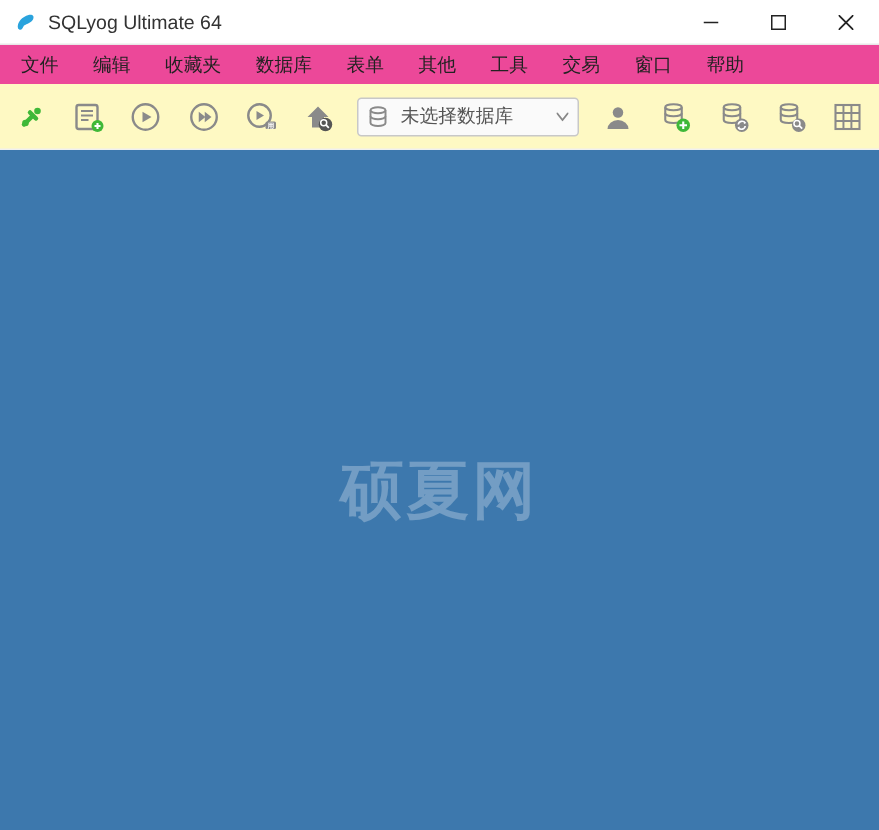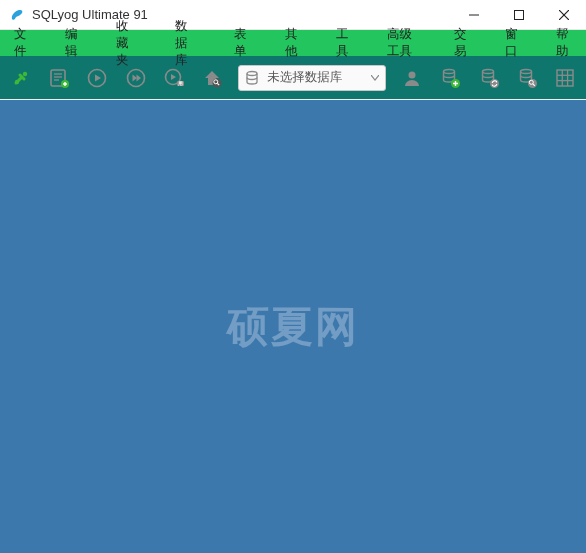--- a/index.html
+++ b/index.html
@@ -4,24 +4,24 @@
 <style>
 * { margin: 0; padding: 0; box-sizing: border-box; font-family: "Microsoft YaHei", "SimSun", sans-serif; }
 html, body { width: 586px; height: 553px; overflow: hidden; background: #fff; }
 
 .titlebar { height: 30px; display: flex; align-items: center; background: #fff; border-bottom: 1px solid #e8e8e8; }
 .titlebar .app-icon { width: 18px; height: 18px; margin: 0 6px 0 8px; display: flex; align-items: center; justify-content: center; }
 .titlebar .title { font-size: 13px; color: #333; flex: 1; }
 .win-controls { display: flex; }
 .win-btn { width: 45px; height: 30px; display: flex; align-items: center; justify-content: center; color: #222; cursor: pointer; }
 
-.menubar { height: 26px; display: flex; align-items: center; background: #22c55e; padding: 0 4px; gap: 15px; }
+.menubar { height: 26px; display: flex; align-items: center; background: #ec4899; padding: 0 4px; gap: 3px; }
 .menubar .menu-item { font-size: 12.5px; color: #222; padding: 3px 10px; cursor: pointer; }
 
-.toolbar { height: 44px; display: flex; align-items: center; background: #0f766e; padding: 0 8px; gap: 13px; border-bottom: 1px solid #f0f0f0; }
+.toolbar { height: 44px; display: flex; align-items: center; background: #fef9c3; padding: 0 8px; gap: 13px; border-bottom: 1px solid #f0f0f0; }
 .tool-btn { width: 26px; height: 26px; display: flex; align-items: center; justify-content: center; cursor: pointer; border-radius: 2px; }
 
 .db-select { display: flex; align-items: center; height: 26px; border: 1px solid #c8c8c8; border-radius: 3px; background: #fafafa; cursor: pointer; }
 .db-select .db-icon { width: 26px; display: flex; align-items: center; justify-content: center; }
 .db-select .db-text { font-size: 12.5px; color: #555; padding: 0 4px 0 2px; min-width: 100px; }
 .db-select .db-caret { padding: 0 6px; color: #888; }
 
 .canvas { position: relative; width: 100%; height: calc(553px - 30px - 26px - 44px); background: #3d78ad; overflow: hidden; }
 .watermark { position: absolute; top: 50%; left: 50%; transform: translate(-50%, -50%); text-align: right; pointer-events: none; user-select: none; }
 .watermark .big { font-size: 42px; font-weight: 700; color: rgba(255,255,255,0.28); letter-spacing: 2px; }
@@ -31,21 +31,21 @@
 </style>
 </head>
 <body>
 
 <div class="titlebar">
   <span class="app-icon">
     <svg width="16" height="16" viewBox="0 0 16 16">
         <path d="M3 12 C 2 8, 6 4, 10 3 C 13 2.5, 14 4, 13 6 C 12 8, 9 9, 7 10 C 6 12, 5 14, 3 12 Z" fill="#2aa3dd"></path>
       </svg>
   </span>
-  <span class="title">SQLyog Ultimate 91</span>
+  <span class="title">SQLyog Ultimate 64</span>
   <div class="win-controls">
     <div class="win-btn">
       <svg width="10" height="10" viewBox="0 0 10 10">
           <line x1="0" y1="5" x2="10" y2="5" stroke="#222" stroke-width="1"></line>
         </svg>
     </div>
     <div class="win-btn">
       <svg width="10" height="10" viewBox="0 0 10 10">
           <rect x="0.5" y="0.5" width="9" height="9" fill="none" stroke="#222" stroke-width="1"></rect>
         </svg>
@@ -60,21 +60,20 @@
 </div>
 
 <div class="menubar">
   <span class="menu-item">文件</span>
   <span class="menu-item">编辑</span>
   <span class="menu-item">收藏夹</span>
   <span class="menu-item">数据库</span>
   <span class="menu-item">表单</span>
   <span class="menu-item">其他</span>
   <span class="menu-item">工具</span>
-  <span class="menu-item">高级工具</span>
   <span class="menu-item">交易</span>
   <span class="menu-item">窗口</span>
   <span class="menu-item">帮助</span>
 </div>
 
 <div class="toolbar">
   <div class="tool-btn">
     <svg width="22" height="22" viewBox="0 0 22 22">
         <path d="M6 16 L12 10 M10 8 L14 12" stroke="#3fb838" stroke-width="3" stroke-linecap="round"></path>
         <circle cx="15" cy="7" r="2.2" fill="#3fb838"></circle>

